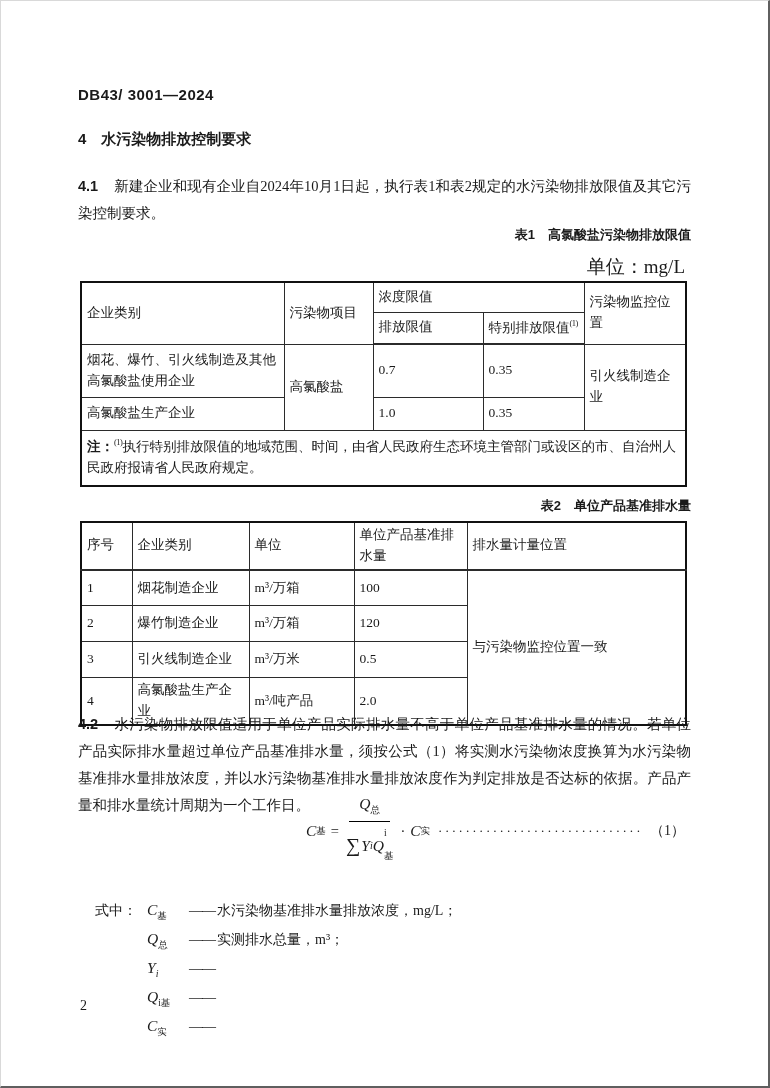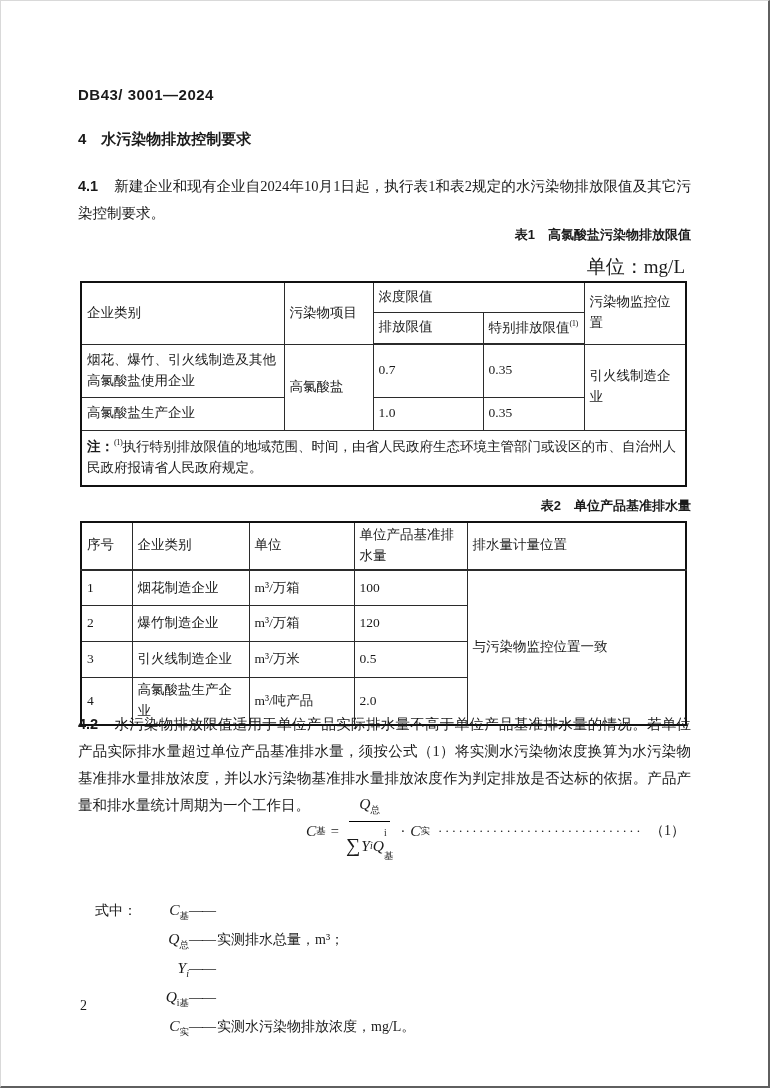--- a/index.html
+++ b/index.html
@@ -56,21 +56,21 @@
   .frac .num { padding:0 10px 1px 10px; border-bottom:1px solid #000; line-height:19px; }
   .frac .den { line-height:23px; display:flex; align-items:center; }
   .sum-sign { font-style:normal; font-size:20px; margin-right:1px; }
   .leader { flex:1 1 auto; overflow:hidden; white-space:nowrap; letter-spacing:2.5px; font-size:13px; margin:0 6px 0 8px; color:#222; }
   .eq-number { font-size:14px; flex:0 0 auto; }
 
   
   .defs { left:95px; top:860px; width:592px; font-size:14px;margin-top:41px; }
   .def-row { display:flex; align-items:baseline; height:29px; }
   .def-prefix { width:52px; flex:0 0 auto; font-size:14px; }
-  .def-var { width:42px; flex:0 0 auto;text-align:right; }
+  .def-var { width:42px; flex:0 0 auto; }
   .def-dash { letter-spacing:-1px; margin-right:2px; white-space:nowrap; }
   .def-text { white-space:nowrap; }
 
   .page-number { left:80px; top:998px; font-size:14px; }
 </style>
 </head>
 <body>
 
 <div class="page-edge"></div>
 
@@ -188,20 +188,21 @@
     <sub class="msub">实</sub>
   <span class="leader">····························································</span>
   <span class="eq-number">（1）</span>
 </div>
 
 <div class="abs defs">
   <div class="def-row">
     <span class="def-prefix">式中：</span>
     <span class="def-var"><span class="mvar">C</span><sub class="msub">基</sub></span>
     <span class="def-dash">——</span>
+    <span class="def-text">水污染物基准排水量排放浓度，mg/L；</span>
   </div>
   <div class="def-row">
     <span class="def-prefix"></span>
     <span class="def-var"><span class="mvar">Q</span><sub class="msub">总</sub></span>
     <span class="def-dash">——</span>
     <span class="def-text">实测排水总量，m³；</span>
   </div>
   <div class="def-row">
     <span class="def-prefix"></span>
     <span class="def-var"><span class="mvar">Y</span><sub class="msub-i">i</sub></span>
@@ -209,17 +210,16 @@
   </div>
   <div class="def-row">
     <span class="def-prefix"></span>
     <span class="def-var"><span class="mvar">Q</span><sub class="msub">i基</sub></span>
     <span class="def-dash">——</span>
   </div>
   <div class="def-row">
     <span class="def-prefix"></span>
     <span class="def-var"><span class="mvar">C</span><sub class="msub">实</sub></span>
     <span class="def-dash">——</span>
-    <span class="def-text">实测水污染物排放浓度，mg/L。</span>
   </div>
 </div>
 
 <div class="abs page-number">2</div>
 
 </body></html>

